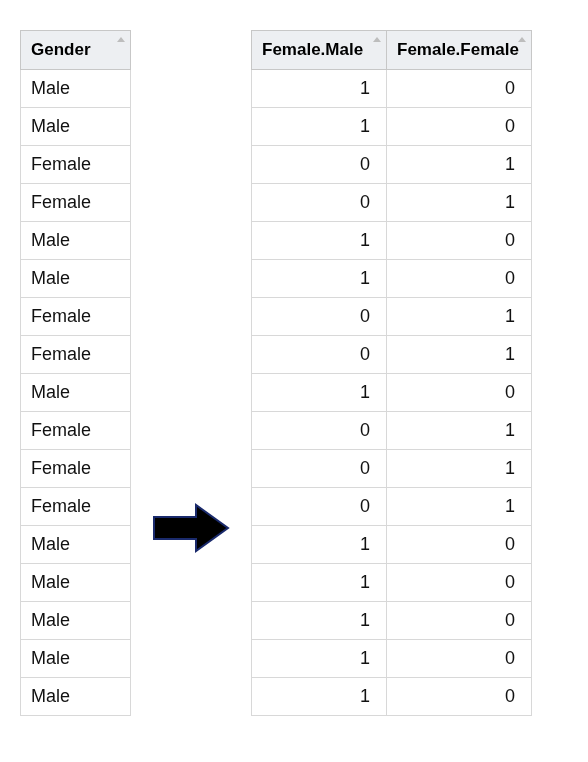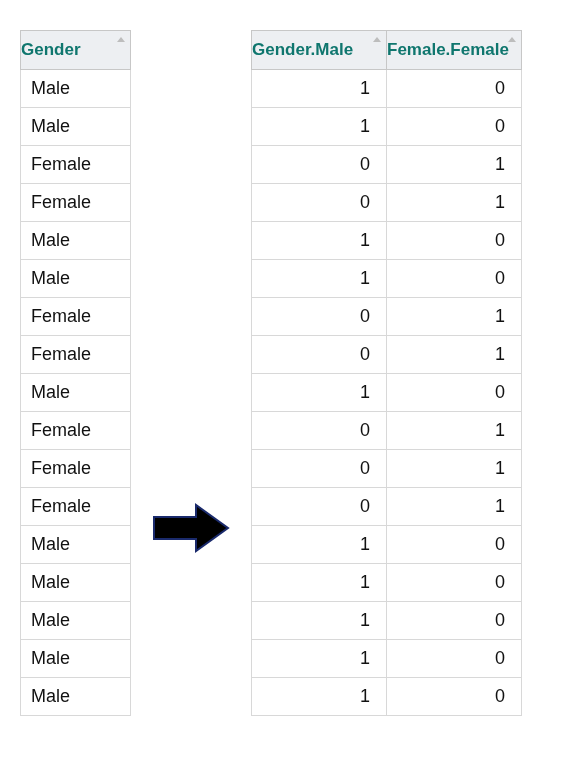--- a/index.html
+++ b/index.html
@@ -14,24 +14,24 @@
       display: flex;
       align-items: flex-start;
       gap: 0;
     }
     table {
       border-collapse: collapse;
       background: #fff;
     }
     th {
       background: #edeff2;
-      color: #0f766e;
+      color: #000000;
       font-weight: 700;
       text-align: left;
-      padding: 9px 12px 9px 0;
+      padding: 9px 12px 9px 10px;
       border: 1px solid #c7c7c7;
       position: relative;
       font-size: 17px;
     }
     th .sort-icon {
       position: absolute;
       right: 5px;
       top: 6px;
       width: 0;
       height: 0;
@@ -135,21 +135,21 @@
   <div class="arrow-wrap">
     <svg viewBox="0 0 78 50">
       <path d="M2 14 L44 14 L44 2 L76 25 L44 48 L44 36 L2 36 Z" fill="#000000" stroke="#1a2a6c" stroke-width="2"></path>
     </svg>
   </div>
 
   <table class="right-table">
     <thead>
       <tr>
         <th>
-          <span>Gender.Male</span>
+          <span>Female.Male</span>
           <span class="sort-icon"></span>
         </th>
         <th>
           <span>Female.Female</span>
           <span class="sort-icon"></span>
         </th>
       </tr>
     </thead>
     <tbody>
         <tr>

